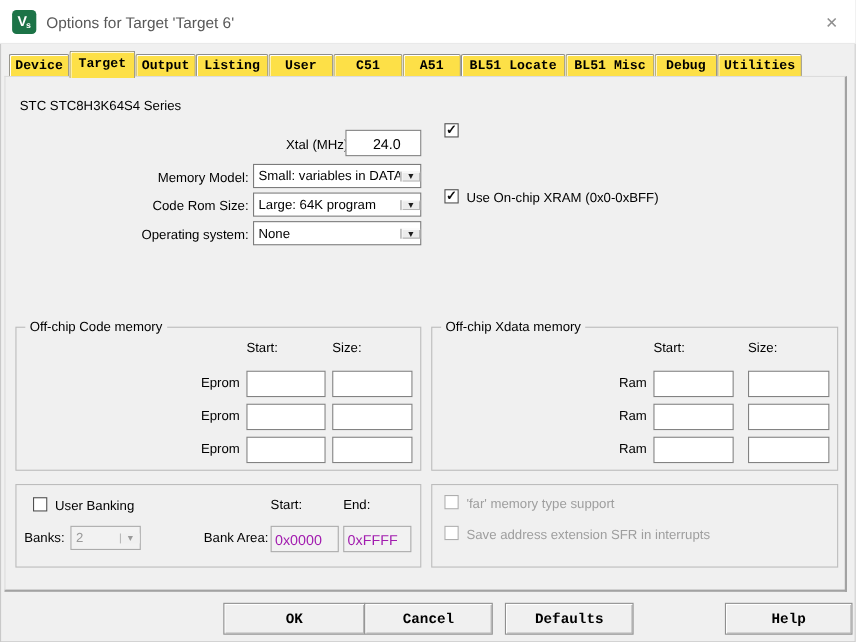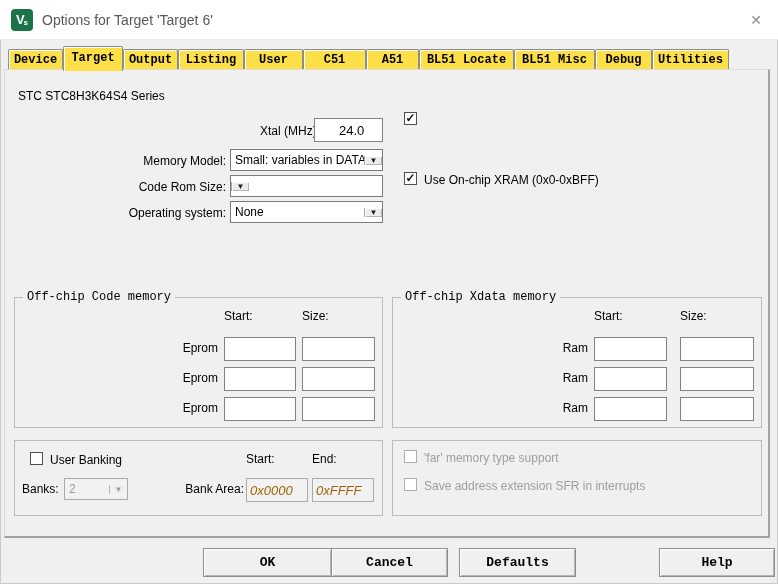--- a/index.html
+++ b/index.html
@@ -17,34 +17,34 @@
   .tab.active{height:25px;margin-bottom:0;position:relative;z-index:3;padding-bottom:2px;}
   
   .frame{position:absolute;left:4px;top:69px;width:766px;height:469px;box-sizing:border-box;border-top:1px solid #dcdcdc;border-left:1px solid #dcdcdc;border-right:2px solid #a2a2a2;border-bottom:2px solid #a2a2a2;z-index:1;}
   .abs{position:absolute;z-index:2;}
   .lbl{font-size:12px;color:#000;white-space:nowrap;}
   .lbl-r{text-align:right;}
   .lbl-c{text-align:left;}
   .lbl.gray{color:#9e9e9e;}
   
   .textfield{position:absolute;z-index:2;background:#fff;border:1px solid #828282;box-sizing:border-box;font:13px "Liberation Sans",sans-serif;color:#000;padding:0 3px;outline:none;}
-  .textfield.dis{background:#f2f2f2;border-color:#ababab;color:#a16207;font-style:italic;}
+  .textfield.dis{background:#f2f2f2;border-color:#ababab;color:#a21caf;}
   
   .combo{position:absolute;z-index:2;background:#fff;border:1px solid #7b7b7b;box-sizing:border-box;display:flex;align-items:center;}
   .combo .val{flex:1;display:flex;align-items:center;padding-left:4px;font-size:12px;color:#000;white-space:nowrap;overflow:hidden;}
   .combo .arrow{width:17px;flex:none;background:#ececec;display:flex;align-items:center;justify-content:center;font-size:8px;color:#1d1d1d;box-shadow:inset 1px 1px 0 #fbfbfb,inset -1px -1px 0 #b4b4b4;border-left:1px solid #a5a5a5;}
   .combo.dis{background:#f2f2f2;border-color:#ababab;}
   .combo.dis .val{color:#9a9a9a;}
   .combo.dis .arrow{color:#9a9a9a;background:#f0f0f0;box-shadow:none;border-left:1px solid #b9b9b9;}
   
   .checkbox{position:absolute;z-index:2;width:13px;height:13px;box-sizing:border-box;background:#fff;border:1px solid #4f4f4f;display:flex;align-items:center;justify-content:center;}
   .checkbox .mark{font-size:12px;font-weight:bold;color:#0d0d0d;line-height:1;margin-top:-2px;}
   .checkbox.dis{border-color:#aeaeae;}
   
-  .group{position:absolute;z-index:1;border:1px solid #bcbcbc;box-sizing:border-box;font-family:Liberation Mono, monospace;}
+  .group{position:absolute;z-index:1;border:1px solid #bcbcbc;box-sizing:border-box;}
   .group-title{position:absolute;top:-8px;left:8px;background:#f0f0f0;padding:0 4px;font-size:12px;color:#000;white-space:nowrap;}
   
   .btn{position:absolute;z-index:2;height:29px;box-sizing:border-box;background:#f0f0f0;border:1px solid #8f8f8f;box-shadow:inset 1px 1px 0 #ffffff,inset -1px -1px 0 #b5b5b5;display:flex;align-items:center;justify-content:center;font:bold 13px "Liberation Mono","DejaVu Sans Mono",monospace;color:#000;cursor:default;}
 </style>
 </head>
 <body>
 
 <div class="window">
 
   <div class="titlebar">
@@ -82,20 +82,21 @@
     </div>
 
   <div class="abs lbl lbl-r" style="left:30px;top:154px;width:196px">Memory Model:</div>
   <div class="combo" style="left:230px;top:149px;width:153px;height:22px">
     <div class="val">Small: variables in DATA</div>
     <div class="arrow">▼</div>
   </div>
 
   <div class="abs lbl lbl-r" style="left:30px;top:180px;width:196px">Code Rom Size:</div>
   <div class="combo" style="left:230px;top:175px;width:153px;height:22px">
+    <div class="val">Large: 64K program</div>
     <div class="arrow">▼</div>
   </div>
 
   <div class="checkbox" style="left:404px;top:172px">
       <span class="mark">✓</span>
     </div>
   <div class="abs lbl" style="left:424px;top:173px">Use On-chip XRAM (0x0-0xBFF)</div>
 
   <div class="abs lbl lbl-r" style="left:30px;top:206px;width:196px">Operating system:</div>
   <div class="combo" style="left:230px;top:201px;width:153px;height:22px">

